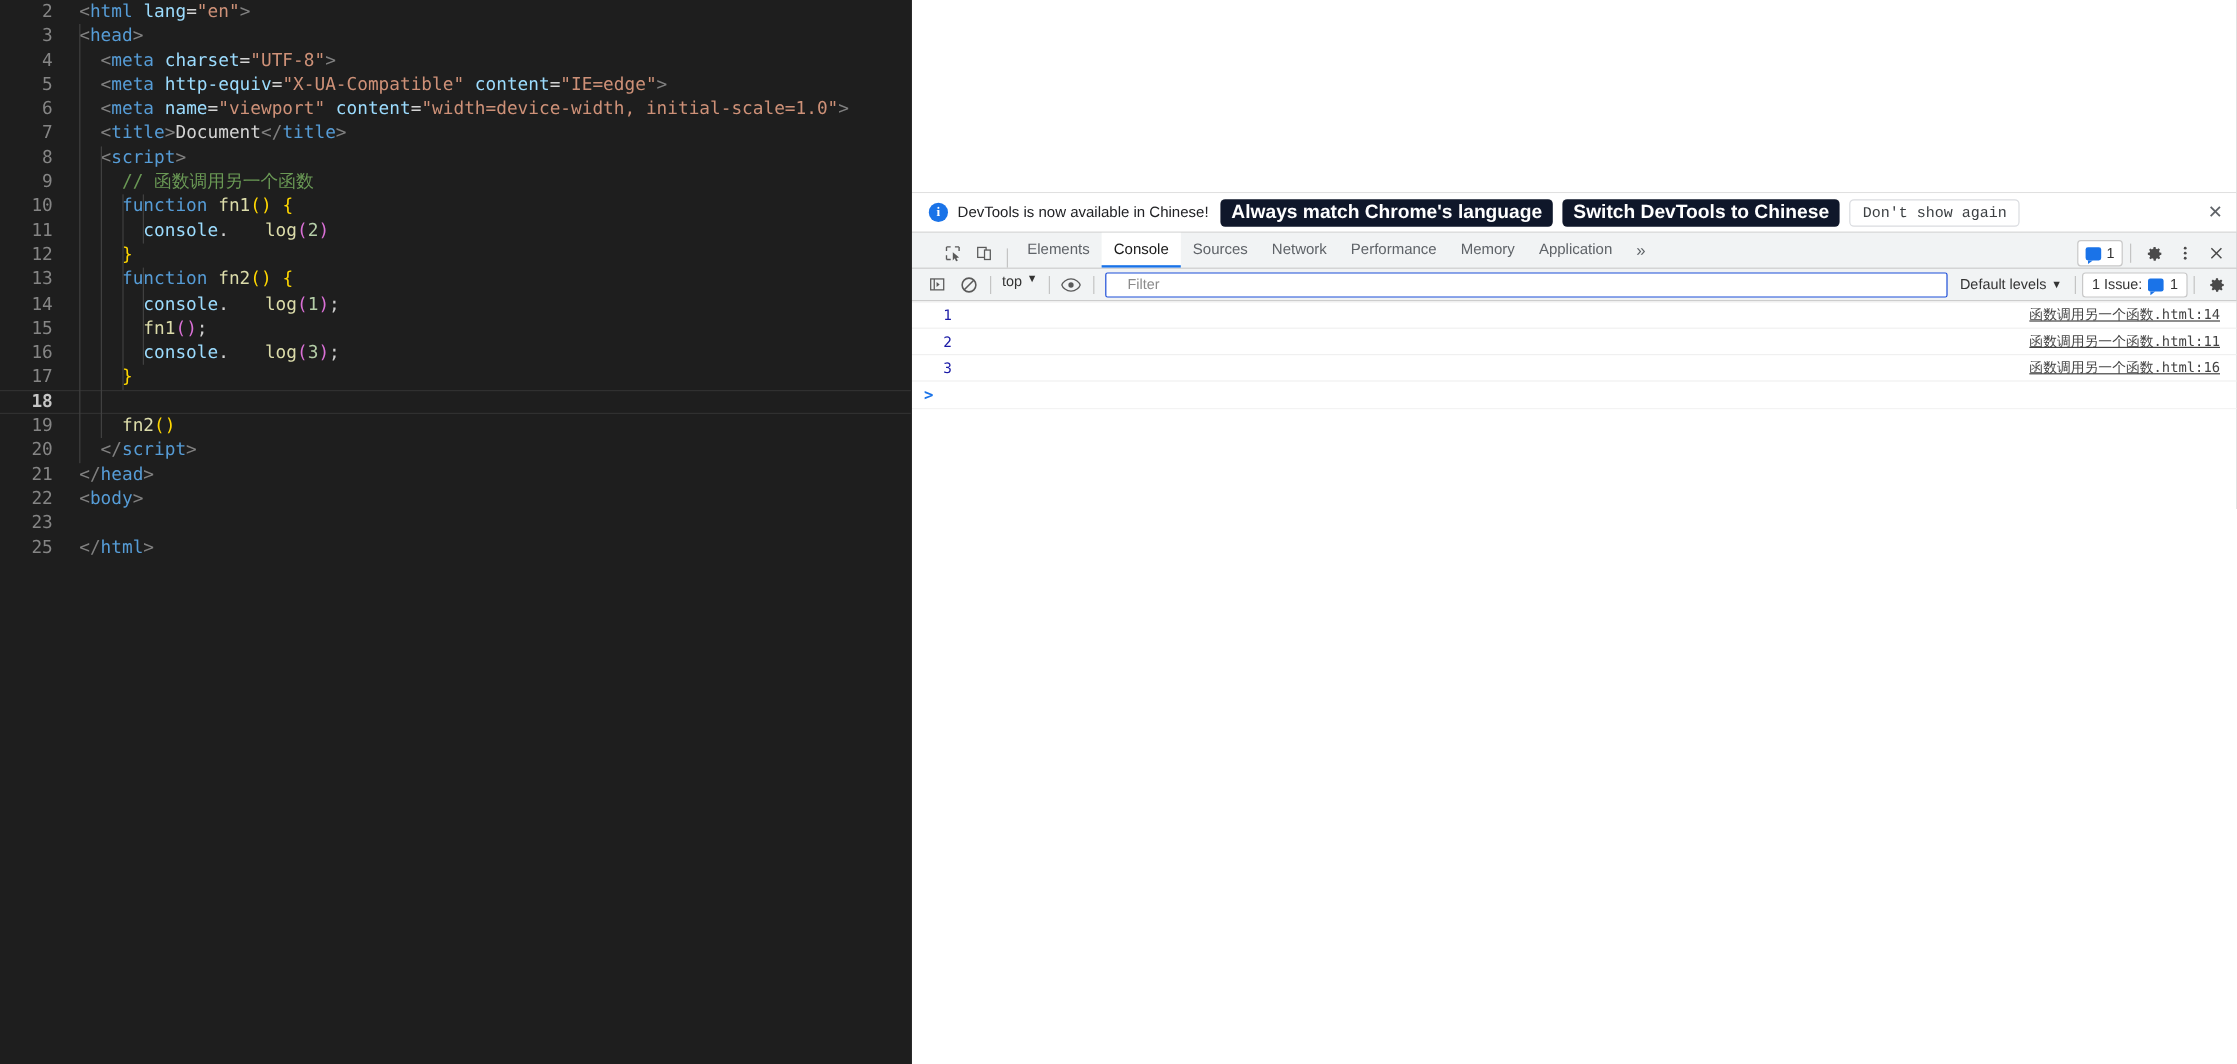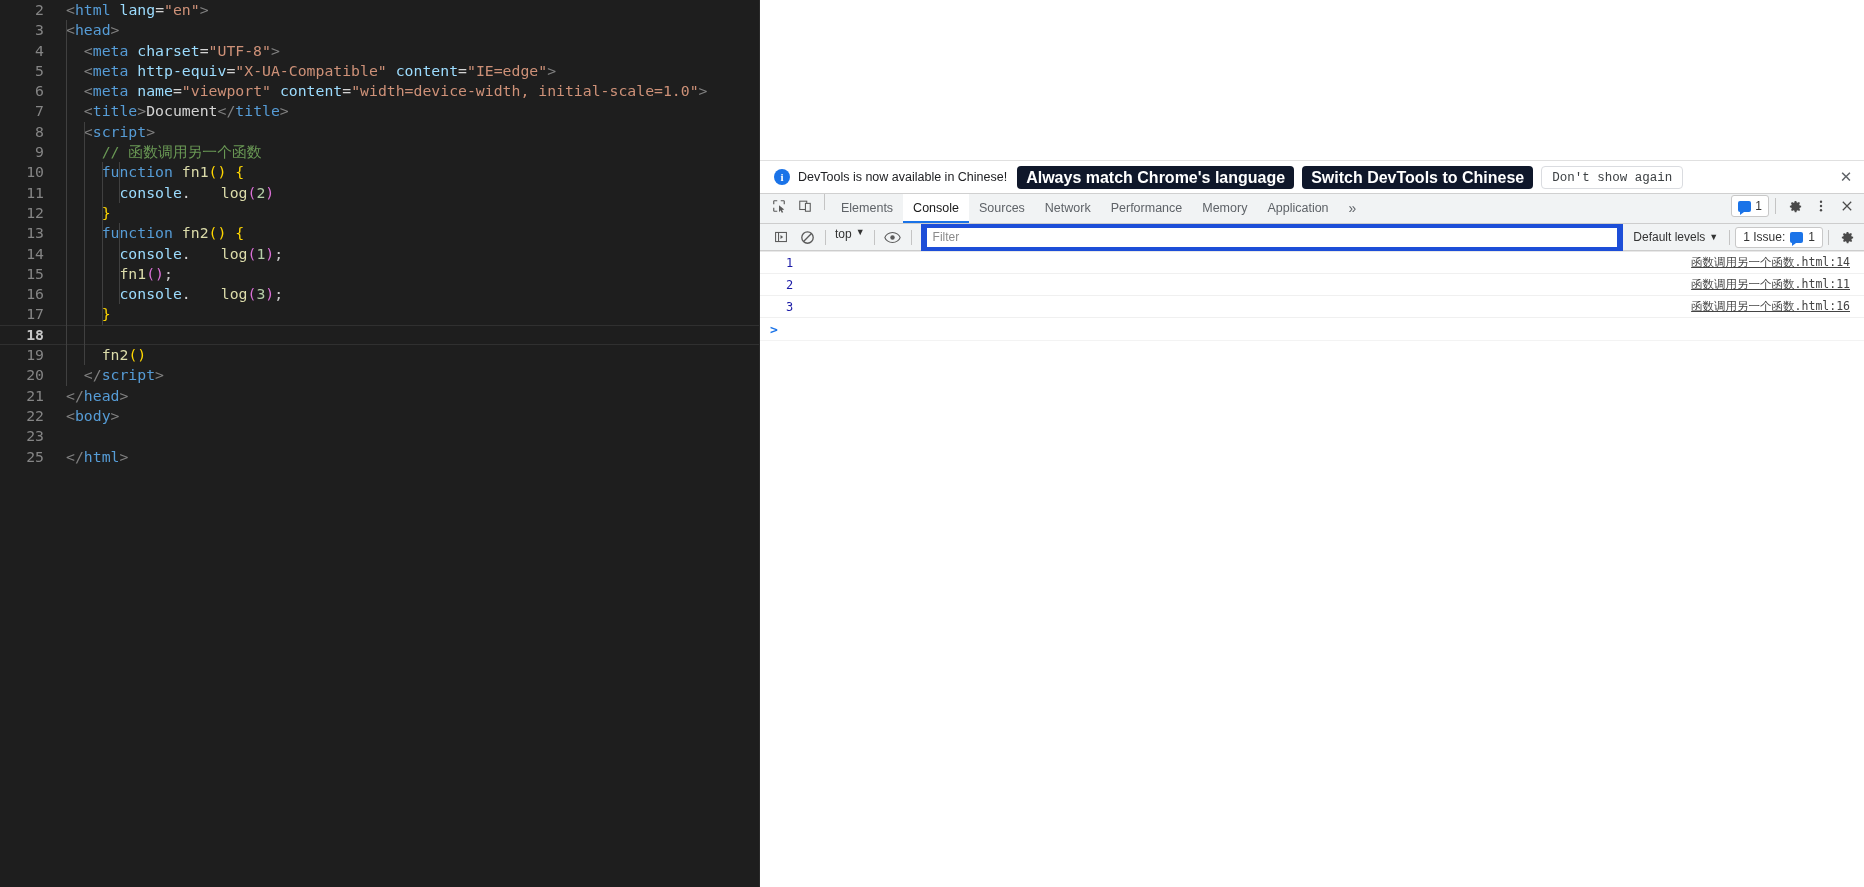--- a/index.html
+++ b/index.html
@@ -163,25 +163,25 @@
     color: #5f6368;
     font-size: 15px;
     width: 20px; height: 20px;
     display: flex; align-items: center; justify-content: center;
     cursor: pointer;
   }
 
   
   .dt-tabbar {
     display: flex;
-    align-items: flex-start;
+    align-items: flex-end;
     height: 29px;
     background: #f1f3f4;
     border-bottom: 1px solid #cdcdcd;
-    padding-left: 6px;
+    padding-left: 21px;
     position: relative;
   }
   .dt-iconbtn {
     width: 26px; height: 24px;
     display: flex; align-items: center; justify-content: center;
     cursor: pointer;
     color: #5a5a5a;
   }
   .dt-sep {
     width: 1px; height: 16px;
@@ -263,26 +263,26 @@
     display: flex; 
     gap: 4px;
     padding: 0 4px;
     cursor: pointer;
     height: 20px;
   }
   .cb-filter {
     flex: 1 1 auto;
     height: 19px;
     margin: 0 4px;
-    border: 6px solid #1d4ed8;
+    border: 1px solid #1d4ed8;
     border-radius: 2px;
     background: #ffffff;
     font-size: 12px;
     color: #333;
-    padding: 0 6px;
+    padding: 0 18px;
     font-family: "Liberation Sans", sans-serif;
     outline: none;
     min-width: 40px;
   }
   .cb-filter::placeholder { color: #8b8b8b; }
   .cb-levels {
     font-size: 12px;
     color: #333;
     display: flex; align-items: center; gap: 4px;
     padding: 0 6px;

